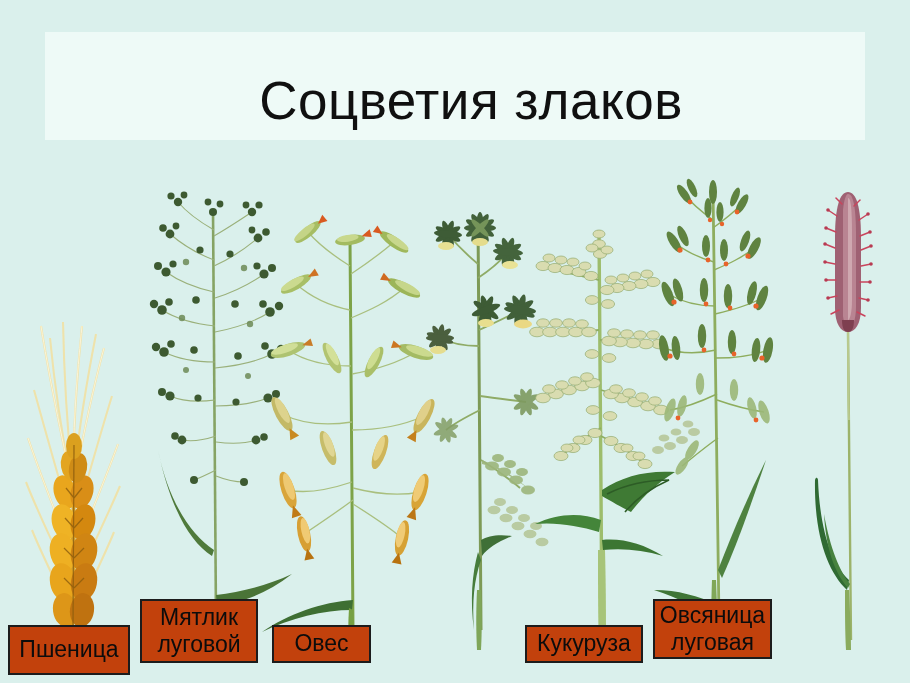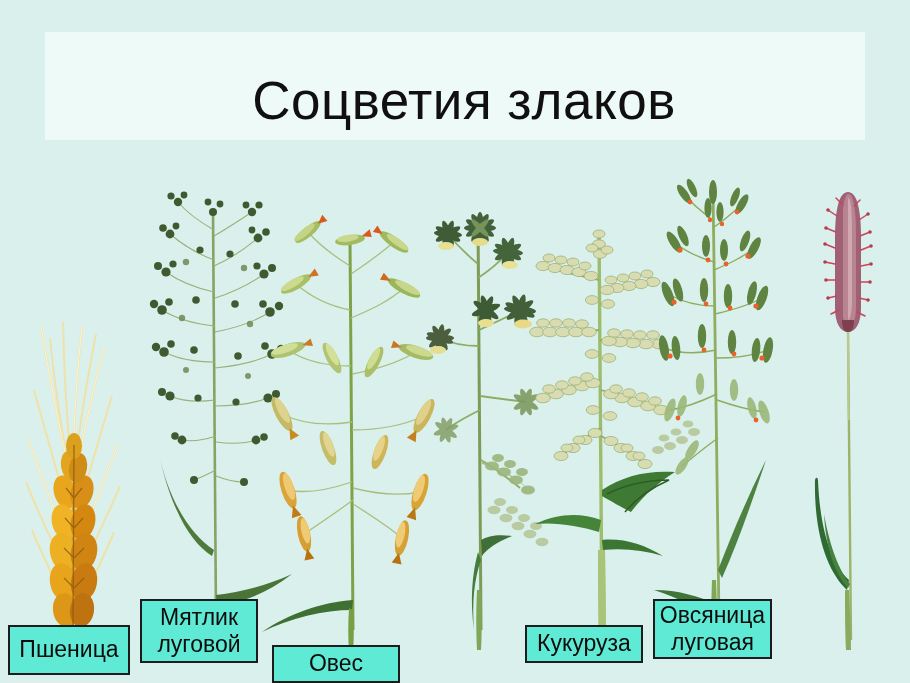--- a/index.html
+++ b/index.html
@@ -10,35 +10,35 @@
     position:relative;
   }
   #slide{position:absolute;inset:0;width:910px;height:683px;}
 
   
   .title-box{
     position:absolute;left:45px;top:32px;width:820px;height:108px;
     background:#eefaf7;
   }
   .title-text{
-    position:absolute;left:9px;top:0;width:820px;height:136px;
+    position:absolute;left:16px;top:0;width:820px;height:136px;
     display:flex;align-items:center;justify-content:center;
     font-size:53px;line-height:1;color:#101010;letter-spacing:.5px;
     white-space:nowrap;
   }
 
   
   .plants{position:absolute;left:0;top:150px;width:910px;height:500px;}
   .plant{position:absolute;bottom:0;}
   .pl-svg{display:block;overflow:visible;}
 
   
   .label{
     position:absolute;
-    background:#5eead4;
+    background:#c2410c;
     border:2px solid #1c1c1c;
     box-sizing:border-box;
     display:flex;align-items:center;justify-content:center;
     text-align:center;
     color:#0c0c0c;
     font-size:23px;
     line-height:27px;
     padding:2px 6px 3px;
   }
   .label span{display:block;white-space:pre-line;}
@@ -684,21 +684,21 @@
 
   </div>
 
   <div class="label" style="left:8px;top:625px;width:122px;height:50px;">
     <span>Пшеница</span>
   </div>
   <div class="label" style="left:140px;top:599px;width:118px;height:64px;">
     <span>Мятлик
 луговой</span>
   </div>
-  <div class="label" style="left:272px;top:625px;width:128px;height:38px;margin-top:20px;">
+  <div class="label" style="left:272px;top:625px;width:99px;height:38px;">
     <span>Овес</span>
   </div>
   <div class="label" style="left:525px;top:625px;width:118px;height:38px;">
     <span>Кукуруза</span>
   </div>
   <div class="label" style="left:653px;top:599px;width:119px;height:60px;">
     <span>Овсяница
 луговая</span>
   </div>
 

